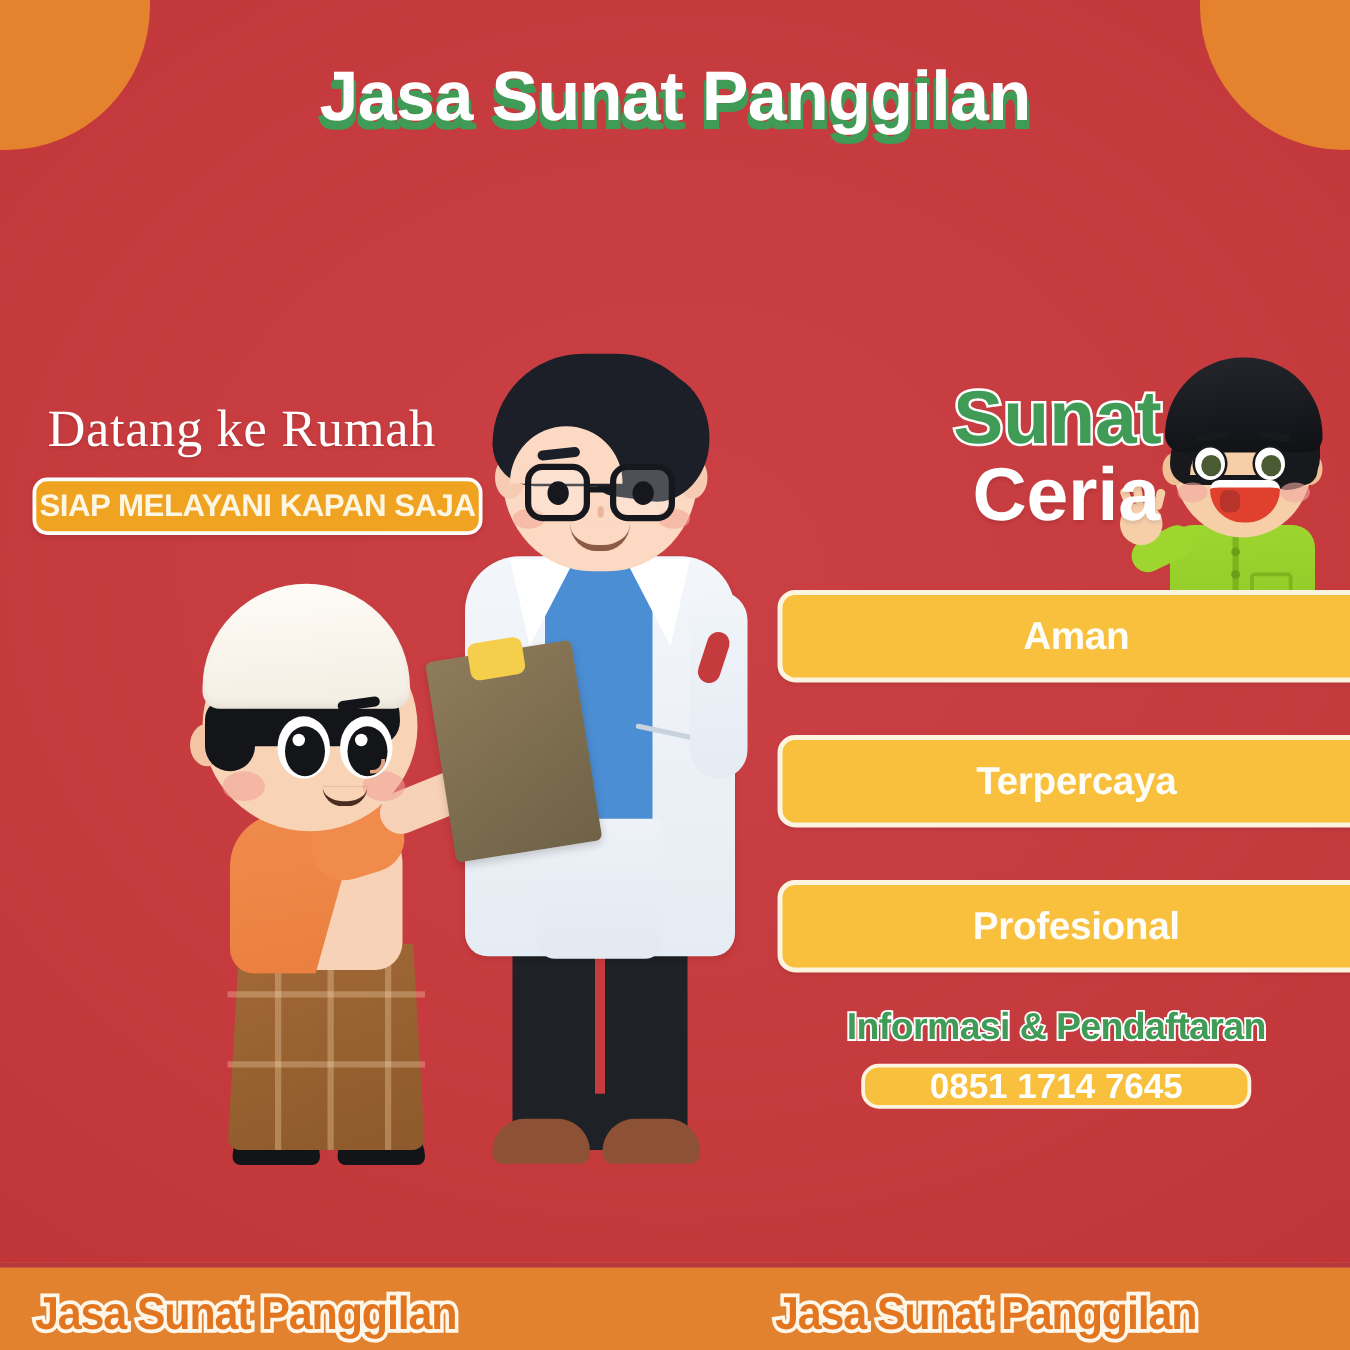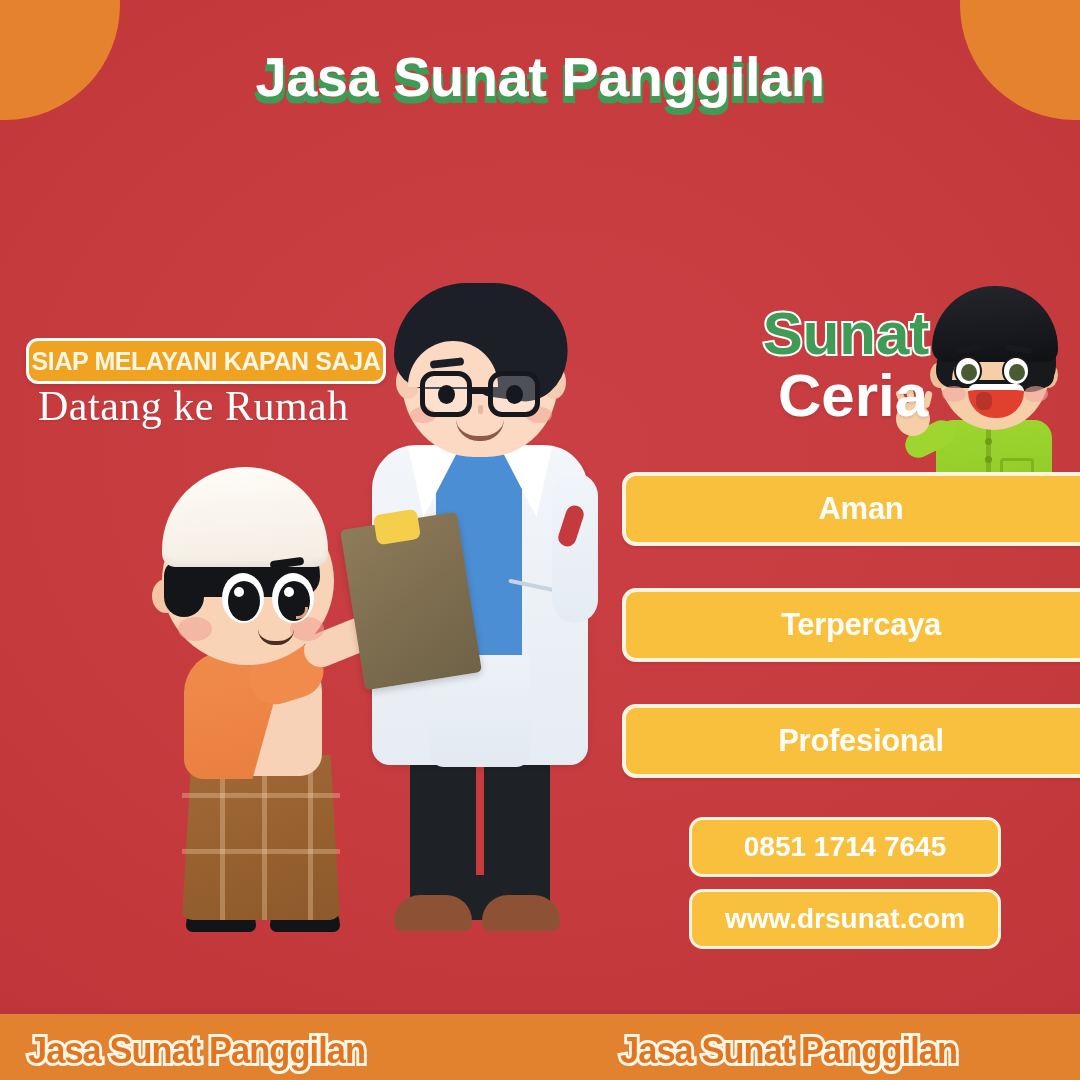--- a/index.html
+++ b/index.html
@@ -71,21 +71,21 @@
   }
 
   
   #contact{position:absolute;left:610px;top:805px;width:470px;z-index:7;text-align:center;}
   #info-heading{
     font-size:30px;font-weight:bold;color:#3f9b56;
     -webkit-text-stroke:3px #ffffff;paint-order:stroke fill;
     letter-spacing:-0.5px;
   }
   .contact-pill{
-    margin:12px auto 0 auto;width:312px;height:60px;
+    margin:12px auto 0 auto;width:312px;height:36px;
     background:#f8c03d;border:3px solid #fdf4e0;border-radius:14px;
     display:flex;align-items:center;justify-content:center;
     color:#ffffff;font-weight:bold;font-size:28px;letter-spacing:0px;
   }
 
   
   #footer{
     position:absolute;left:0;bottom:0;width:100%;height:70px;
     background:#e2822f;border-top:4px solid #b8373c;
     display:flex;align-items:center;z-index:8;
@@ -335,22 +335,22 @@
     <div class="boy-eye-white" id="boy-eye-wr"></div>
     <div class="boy-pupil" id="boy-pupil-l"></div>
     <div class="boy-pupil" id="boy-pupil-r"></div>
     <div class="boy-glint" id="boy-glint-l"></div>
     <div class="boy-glint" id="boy-glint-r"></div>
     <div id="boy-nose"></div>
     <div id="boy-mouth"></div>
   </div>
 
   <div id="left-block">
+    <div id="datang-text">Datang ke Rumah</div>
     <div id="siap-badge">SIAP MELAYANI KAPAN SAJA</div>
-    <div id="datang-text">Datang ke Rumah</div>
   </div>
 
   <div id="right-block">
     <div id="sunat-word">Sunat</div>
     <div id="ceria-word">Ceria</div>
   </div>
 
   <div class="art" id="kid">
     <div id="kid-body"></div>
     <div id="kid-placket"></div>
@@ -383,22 +383,22 @@
     <div id="kid-tongue"></div>
   </div>
 
   <div id="features">
     <div class="feature-pill">Aman</div>
     <div class="feature-pill">Terpercaya</div>
     <div class="feature-pill">Profesional</div>
   </div>
 
   <div id="contact">
+    <div id="info-heading">Informasi &amp; Pendaftaran</div>
     <div class="contact-pill">0851 1714 7645</div>
-    <div class="contact-pill">www.drsunat.com</div>
   </div>
 
   <div id="footer">
     <div class="footer-text" id="footer-left">Jasa Sunat Panggilan</div>
     <div class="footer-text" id="footer-right">Jasa Sunat Panggilan</div>
   </div>
 
 </div>
 
 </body></html>

